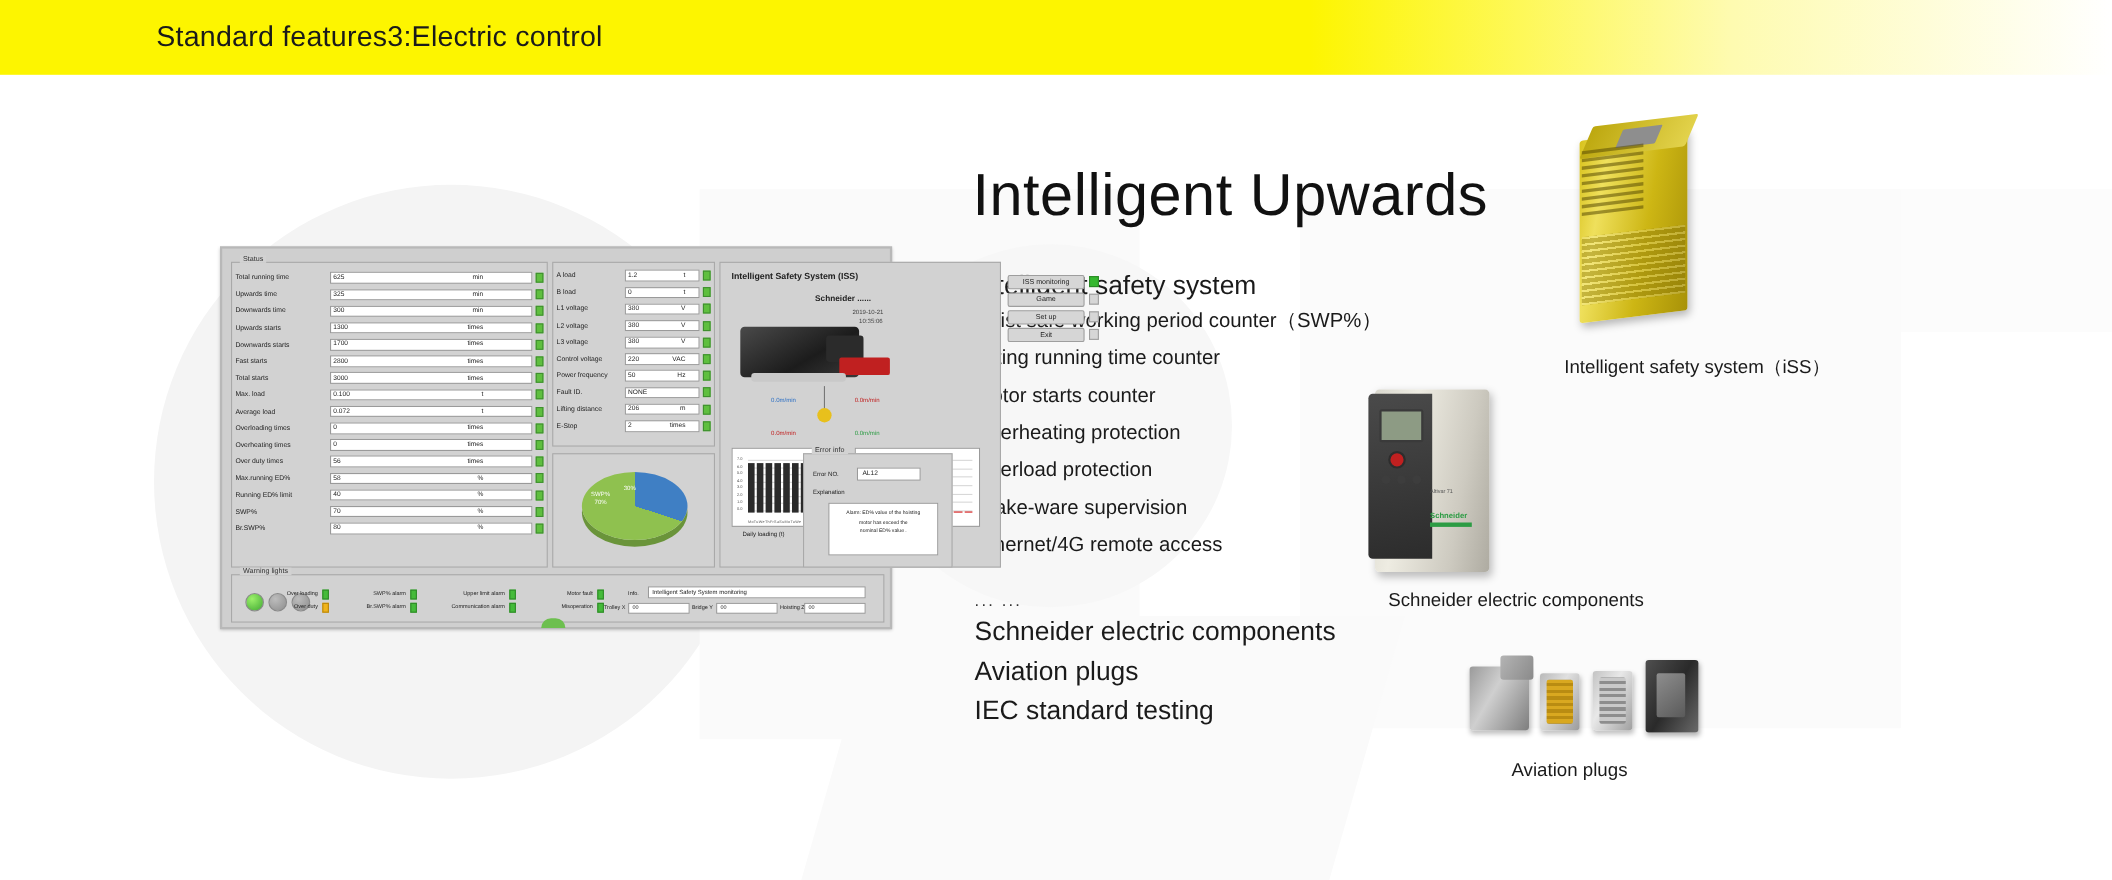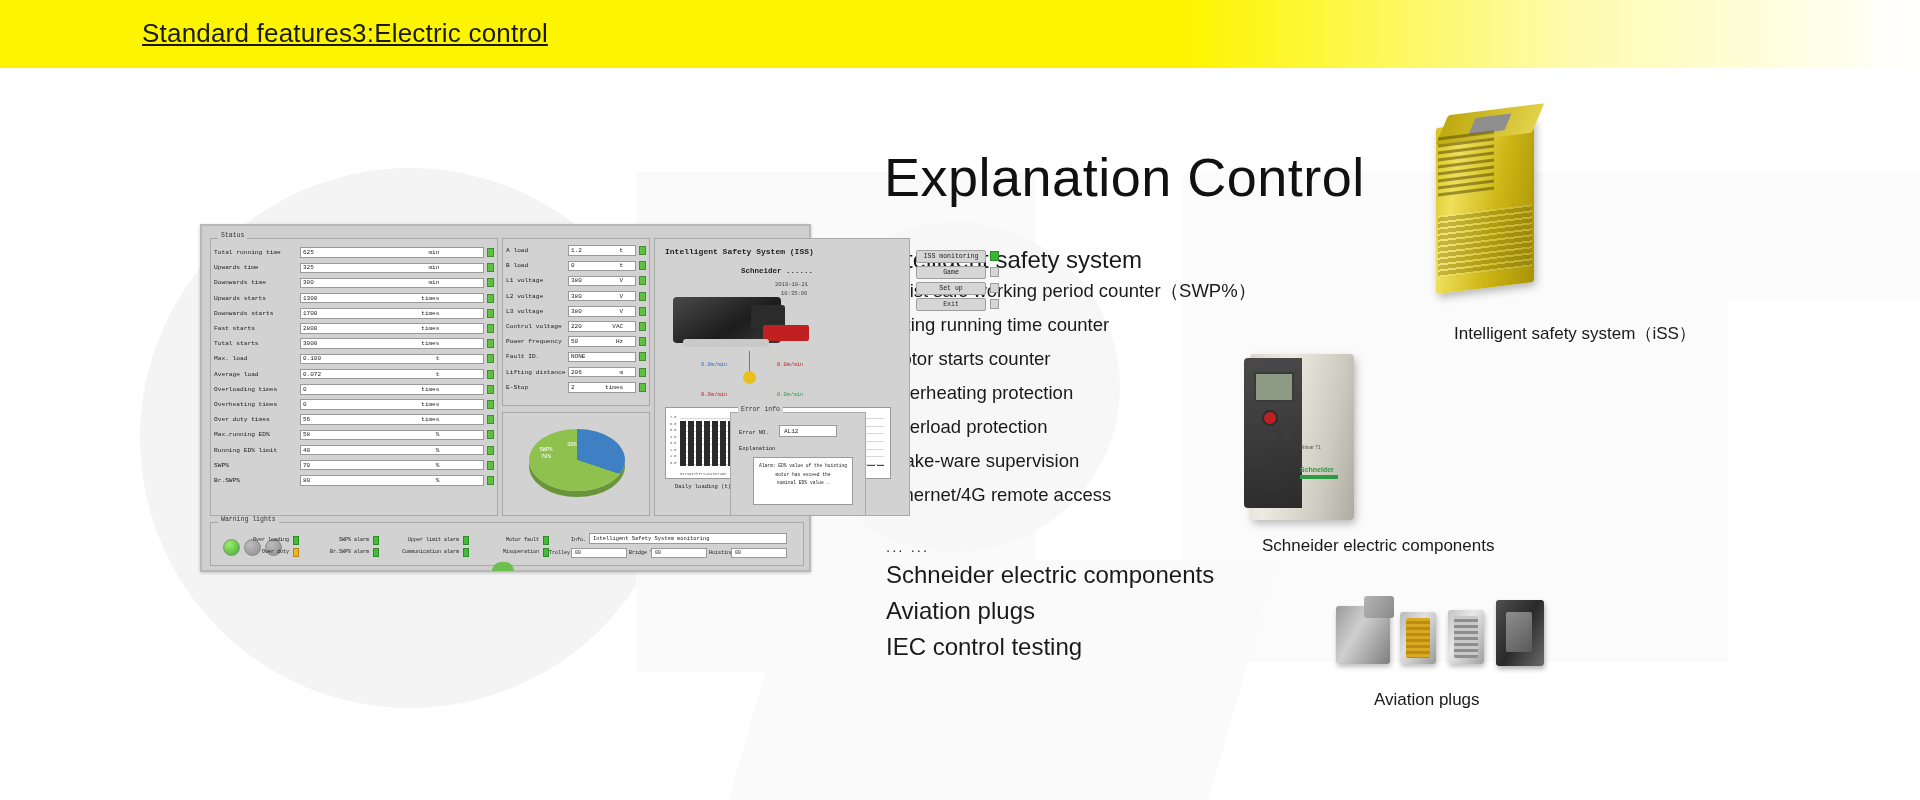--- a/index.html
+++ b/index.html
@@ -10,21 +10,21 @@
     font-family:"Liberation Sans", sans-serif;
   }
 
   
   #banner {
     position:absolute; left:0; top:0; width:1920px; height:68px;
     background:linear-gradient(to right,#fdf500 0%,#fdf500 45%,#fdf500 62%,#fefbb0 82%,#ffffff 100%);
   }
   #banner-title {
     position:absolute; left:142px; top:18px;
-    font-size:26px; color:#1a1a1a; letter-spacing:.2px;text-decoration:underline;
+    font-size:26px; color:#1a1a1a; letter-spacing:.2px;
   }
 
   
   .bg-shape { position:absolute; }
   #bg-circle {
     left:140px; top:168px; width:540px; height:540px; border-radius:50%;
     background:#f4f4f4;
   }
   #bg-rect-1 { left:636px; top:172px; width:400px; height:500px; background:#fafafa; }
   #bg-rect-2 { left:1182px; top:172px; width:546px; height:490px; background:#fbfbfb; }
@@ -45,30 +45,29 @@
     font-size:24px; color:#1a1a1a;
   }
   #bullets { position:absolute; left:886px; top:282px; width:480px; }
   #bullets .bullet { font-size:18.5px; color:#1a1a1a; line-height:1; margin-bottom:15.5px; white-space:nowrap;}
   #ellipsis { position:absolute; left:886px; top:538px; font-size:15px; color:#333; letter-spacing:2px;}
   #footlist { position:absolute; left:886px; top:563px; }
   #footlist .fline { font-size:24px; color:#1a1a1a; line-height:1; margin-bottom:12px; }
 
   
   .caption { position:absolute; font-size:17px; color:#1a1a1a; white-space:nowrap; }
-  #cap-iss  { left:1454px; top:322px; }
+  #cap-iss  { left:1422px; top:322px; }
   #cap-sch  { left:1262px; top:536px; }
   #cap-avp  { left:1374px; top:690px; }
 
   
   #hmi {
     position:absolute; left:200px; top:224px; width:611px; height:348px;
     background:#cfcfcf; border:2px solid #b8b8b8;
     box-shadow:0 1px 3px rgba(0,0,0,.22);
-    font-family:Liberation Mono, monospace;
   }
   .grp {
     position:absolute; border:1px solid #a9a9a9; background:#d2d2d2;
   }
   .grp-label {
     position:absolute; top:-7px; left:7px; background:#d2d2d2; padding:0 3px;
     font-size:6.5px; color:#333;
   }
   
   #g-status { left:8px; top:12px; width:288px; height:278px; }
@@ -214,36 +213,36 @@
 <div id="bg-rect-1" class="bg-shape"></div>
 <div id="bg-rect-2" class="bg-shape"></div>
 <div id="bg-rect-3" class="bg-shape"></div>
 <div id="bg-circle-2" class="bg-shape"></div>
 <div id="bg-diag" class="bg-shape"></div>
 
 <div id="banner">
   <div id="banner-title">Standard features3:Electric control</div>
 </div>
 
-<div id="headline">Explanation Control</div>
+<div id="headline">Intelligent Upwards</div>
 <div id="subhead">Intelligent safety system</div>
 <div id="bullets">
     <div class="bullet">Hoist safe working period counter（SWP%）</div>
     <div class="bullet">Lifting running time counter</div>
     <div class="bullet">Motor starts counter</div>
     <div class="bullet">Overheating protection</div>
     <div class="bullet">Overload protection</div>
     <div class="bullet">Brake-ware supervision</div>
     <div class="bullet">Ethernet/4G remote access</div>
   </div>
 <div id="ellipsis">... ...</div>
 <div id="footlist">
     <div class="fline">Schneider electric components</div>
     <div class="fline">Aviation plugs</div>
-    <div class="fline">IEC control testing</div>
+    <div class="fline">IEC standard testing</div>
   </div>
 
 <div class="caption" id="cap-iss">Intelligent safety system（iSS）</div>
 <div class="caption" id="cap-sch">Schneider electric components</div>
 <div class="caption" id="cap-avp">Aviation plugs</div>
 
 <div id="hmi">
 
   <div class="grp" id="g-status">
     <div class="grp-label">Status</div>

